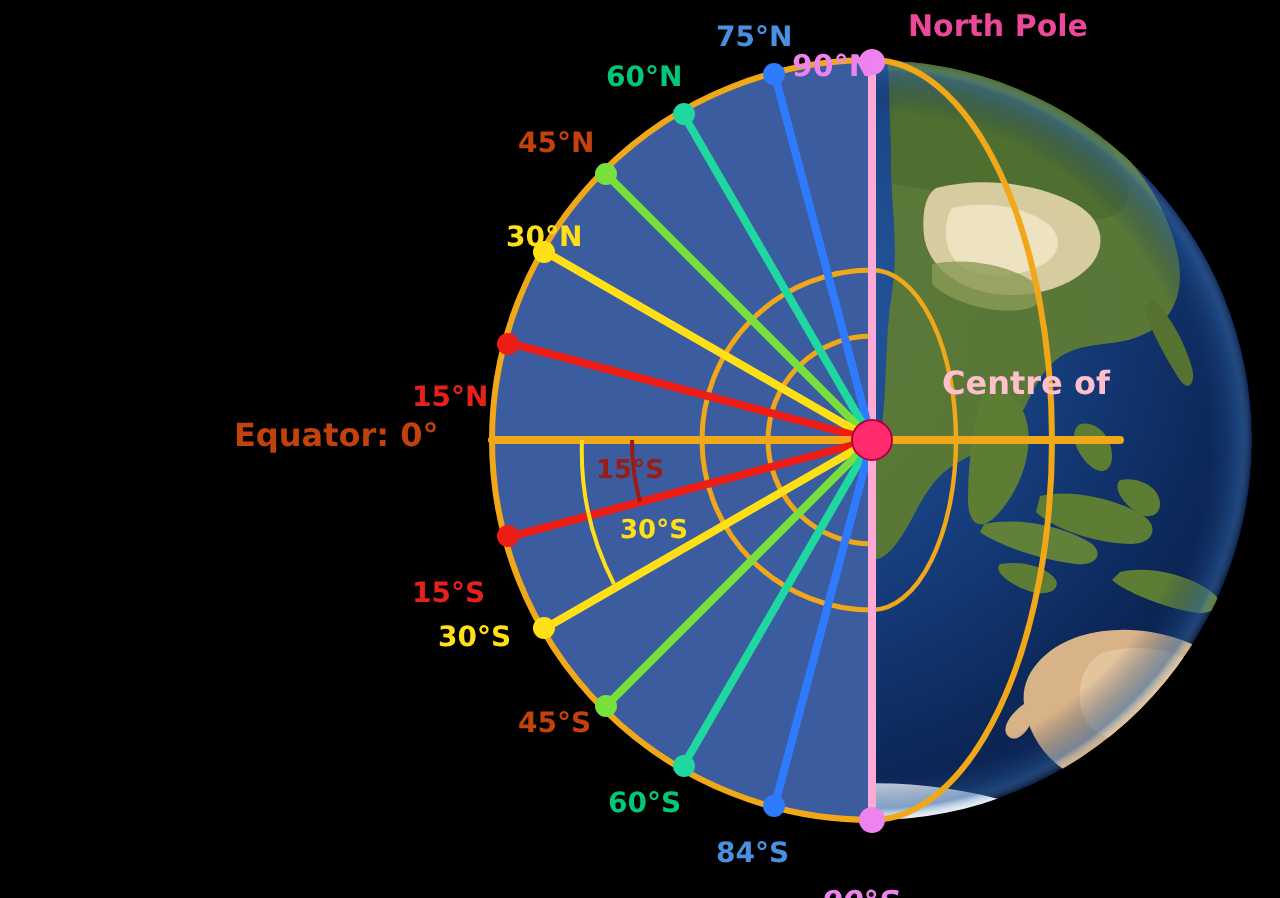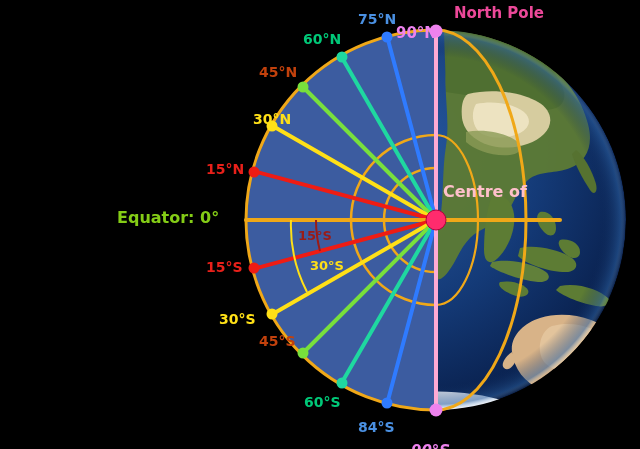--- a/index.html
+++ b/index.html
@@ -7,23 +7,23 @@
          font-family:"DejaVu Sans","Liberation Sans",sans-serif;}
   #stage svg{position:absolute;left:0;top:0;}
   .lbl{position:absolute;font-weight:bold;white-space:nowrap;line-height:1;}
   #title{left:12px;top:36px;font-size:25px;color:#ee82ee;}
   .t-pole{color:#ec4899;}
   .t-90{color:#ee82ee;margin-top:20px;}
   .t-75{color:#4a90e2;}
   .t-60{color:#00c878;}
   .t-45{color:#c2410c;}
   .t-30{color:#ffe017;}
-  .t-15{color:#e8201a;}
-  .t-eq{color:#84cc16;}
-  .t-centre{color:#ffc0cb;}
+  .t-15{color:#e8201a;margin-top:30px;}
+  .t-eq{color:#c2410c;}
+  .t-centre{color:#ffc0cb;margin-left:28px;}
   .t-ang15{color:#9b1b16;}
   .t-ang30{color:#ffe017;}
 </style>
 </head>
 <body>
 
 <div id="stage">
 
   <svg width="640" height="449" viewBox="0 0 640 449">
     <defs>
@@ -180,21 +180,21 @@
   <div class="lbl t-75" style="left:358px;top:12px;font-size:14px;">75°N</div>
   <div class="lbl t-60" style="left:303px;top:32px;font-size:14px;">60°N</div>
   <div class="lbl t-45" style="left:259px;top:65px;font-size:14px;">45°N</div>
   <div class="lbl t-30" style="left:218px;top:112px;font-size:14px;margin-left:35px;">30°N</div>
   <div class="lbl t-15" style="left:206px;top:162px;font-size:14px;">15°N</div>
 
   <div class="lbl t-eq" style="left:117px;top:210px;font-size:16px;">Equator: 0°</div>
 
   <div class="lbl t-15" style="left:206px;top:260px;font-size:14px;">15°S</div>
   <div class="lbl t-30" style="left:219px;top:312px;font-size:14px;">30°S</div>
-  <div class="lbl t-45" style="left:259px;top:334px;font-size:14px;">45°S</div>
+  <div class="lbl t-45" style="left:259px;top:355px;font-size:14px;">45°S</div>
   <div class="lbl t-60" style="left:304px;top:395px;font-size:14px;">60°S</div>
   <div class="lbl t-75" style="left:358px;top:420px;font-size:14px;">84°S</div>
   <div class="lbl t-90" style="left:411px;top:424px;font-size:15px;font-style:italic;">90°S</div>
 
   <div class="lbl t-ang15" style="left:298px;top:229px;font-size:13px;">15°S</div>
   <div class="lbl t-ang30" style="left:310px;top:259px;font-size:13px;">30°S</div>
 
   <div class="lbl t-centre" style="left:443px;top:184px;font-size:16px;">Centre of</div>
 
 </div>

